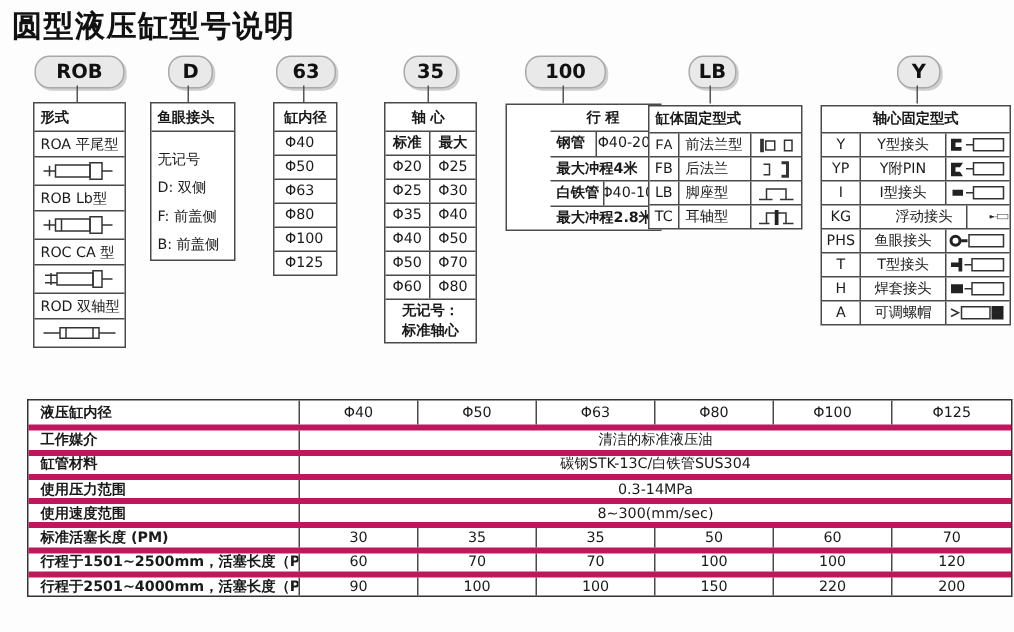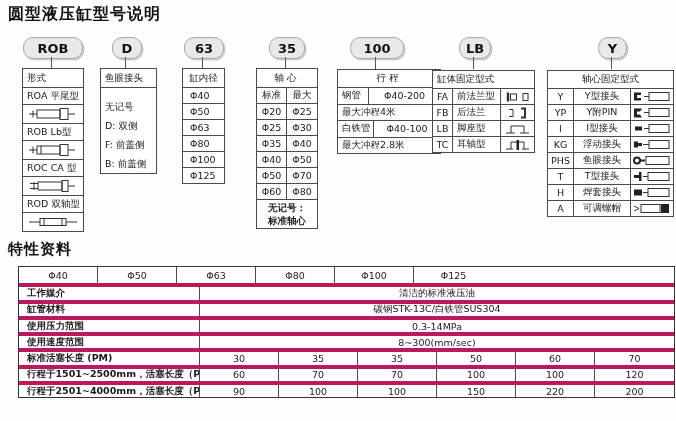--- a/index.html
+++ b/index.html
@@ -1,49 +1,48 @@
 <!DOCTYPE html>
 <html><head>
 <meta charset="utf-8">
 <style>
   html,body{margin:0;padding:0;background:#fff;}
   body{font-family:"DejaVu Sans","Liberation Sans",sans-serif;color:#1a1a1a;}
   .stage{position:relative;width:676px;height:421px;background:#fdfdfd;overflow:hidden;}
-  .h1{position:absolute;font-size:16px;font-weight:bold;letter-spacing:1px;color:#111;}
+  .h1{position:absolute;font-size:20px;font-weight:bold;letter-spacing:1px;color:#111;}
   .code-box{position:absolute;top:37px;height:20px;background:#e9e9e9;border:1px solid #a8a8a8;
     border-radius:10px;box-shadow:1.5px 1.5px 0 rgba(120,120,120,.35);
     display:flex;align-items:center;justify-content:center;font-weight:bold;font-size:13px;color:#111;}
   .connector{position:absolute;top:57px;width:1px;height:12px;background:#555;}
   .tbl{position:absolute;border:1px solid #4a4a4a;background:#fff;font-size:9.5px;box-sizing:border-box;}
   .t-row{display:flex;align-items:center;border-top:1px solid #4a4a4a;box-sizing:border-box;}
   .t-row.first{border-top:none;}
   .cell{box-sizing:border-box;display:flex;align-items:center;height:100%;overflow:hidden;white-space:nowrap;}
   .br{border-right:1px solid #4a4a4a;}
   .ctr{justify-content:center;}
   .padl{padding-left:4px;}
-  .hdr{font-weight:normal;}
+  .hdr{font-weight:bold;}
   .icon-cell{justify-content:center;}
   svg{display:block;}
   .ln{stroke:#333;fill:none;stroke-width:1;}
   
   .spec{position:absolute;left:18px;top:266px;width:655px;border:1.5px solid #333;background:#fff;font-size:9.5px;}
   .spec .t-row{height:16.3px;border-top:4px solid #be185d;}
   .spec .t-row.first{border-top:none;}
   .spec .lblcell{width:181px;padding-left:8px;font-weight:bold;}
   .spec .vcell{width:79px;justify-content:center;font-weight:normal;}
   .spec .spancell{flex:1;justify-content:center;font-weight:normal;}
   .note{line-height:13px;text-align:center;width:100%;font-weight:bold;}
 </style>
 </head>
 <body>
 
 <div class="stage">
 
   <div class="h1" style="left:8px;top:4px;">圆型液压缸型号说明</div>
-  <div class="h1" style="left:8px;top:240px;font-size:15px;">特性资料</div>
 
   <div class="code-box" style="left:23px;width:58px;">ROB</div>
   <div class="code-box" style="left:112px;width:28px;">D</div>
   <div class="code-box" style="left:184px;width:38px;">63</div>
   <div class="code-box" style="left:269px;width:34px;">35</div>
   <div class="code-box" style="left:350px;width:52px;">100</div>
   <div class="code-box" style="left:459px;width:30px;">LB</div>
   <div class="code-box" style="left:598px;width:27px;">Y</div>
 
   <div class="connector" style="left:51px;"></div>
@@ -197,21 +196,21 @@
       <div class="cell ctr" style="width:50%;">Φ80</div>
     </div>
     <div class="t-row" style="height:29px;">
       <div class="note">
         <div>无记号：</div>
         <div>标准轴心</div>
       </div>
     </div>
   </div>
 
-  <div class="tbl" style="left:337px;top:69px;width:104px;">
+  <div class="tbl" style="left:337px;top:69px;width:104px;padding-left:29px;">
     <div class="t-row first" style="height:17px;">
         <div class="cell ctr hdr" style="width:100%;letter-spacing:3px;">行程</div>
       </div>
     <div class="t-row" style="height:16.5px;">
       <div class="cell padl br hdr" style="width:31px;">钢管</div>
       <div class="cell ctr" style="flex:1;">Φ40-200</div>
     </div>
     <div class="t-row" style="height:16.5px;">
         <div class="cell padl hdr">最大冲程4米</div>
       </div>
@@ -221,21 +220,21 @@
     </div>
     <div class="t-row" style="height:16.5px;">
         <div class="cell padl hdr">最大冲程2.8米</div>
       </div>
   </div>
 
   <div class="tbl" style="left:432px;top:70px;width:103px;">
     <div class="t-row first" style="height:17px;">
         <div class="cell padl hdr">缸体固定型式</div>
       </div>
-    <div class="t-row" style="height:16px;">
+    <div class="t-row" style="height:16px;font-family:Liberation Mono, monospace;">
       <div class="cell ctr br" style="width:20px;">FA</div>
       <div class="cell padl br" style="width:48px;">前法兰型</div>
       <div class="cell icon-cell" style="flex:1;">
         <svg width="30" height="14" viewBox="0 0 30 14">
             <g class="ln">
               <line x1="5" y1="2.5" x2="5" y2="11.5" stroke-width="2.5"></line>
               <rect x="7.5" y="4" width="6" height="6"></rect>
               <rect x="20" y="3.5" width="5" height="7"></rect>
             </g>
           </svg>
@@ -319,21 +318,21 @@
       <div class="cell icon-cell" style="flex:1;">
         <svg width="40" height="13" viewBox="0 0 40 13">
             <g class="ln">
               <rect x="3" y="4.5" width="7" height="4" fill="#222" stroke="none"></rect>
               <line x1="12" y1="6.5" x2="17" y2="6.5"></line>
               <rect x="17" y="2.5" width="20" height="8"></rect>
             </g>
           </svg>
       </div>
     </div>
-    <div class="t-row" style="height:16px;">
+    <div class="t-row" style="height:16px;gap:14px;">
       <div class="cell ctr br" style="width:26px;">KG</div>
       <div class="cell ctr br" style="width:57px;">浮动接头</div>
       <div class="cell icon-cell" style="flex:1;">
         <svg width="40" height="13" viewBox="0 0 40 13">
             <g class="ln">
               <path d="M2,3.5 h4 v1.5 h4 v3 h-4 v1.5 h-4 z" fill="#222" stroke="none"></path>
               <line x1="11" y1="6.5" x2="17" y2="6.5"></line>
               <rect x="17" y="2.5" width="20" height="8"></rect>
             </g>
           </svg>
@@ -388,20 +387,21 @@
               <rect x="9" y="2.5" width="19" height="8"></rect>
               <rect x="29" y="2" width="8" height="9" fill="#222" stroke="none"></rect>
             </g>
           </svg>
       </div>
     </div>
   </div>
 
   <div class="spec">
     <div class="t-row first">
+      <div class="cell lblcell br">液压缸内径</div>
       <div class="cell vcell br">Φ40</div>
       <div class="cell vcell br">Φ50</div>
       <div class="cell vcell br">Φ63</div>
       <div class="cell vcell br">Φ80</div>
       <div class="cell vcell br">Φ100</div>
       <div class="cell vcell">Φ125</div>
     </div>
     <div class="t-row">
       <div class="cell lblcell br">工作媒介</div>
       <div class="cell spancell">清洁的标准液压油</div>

